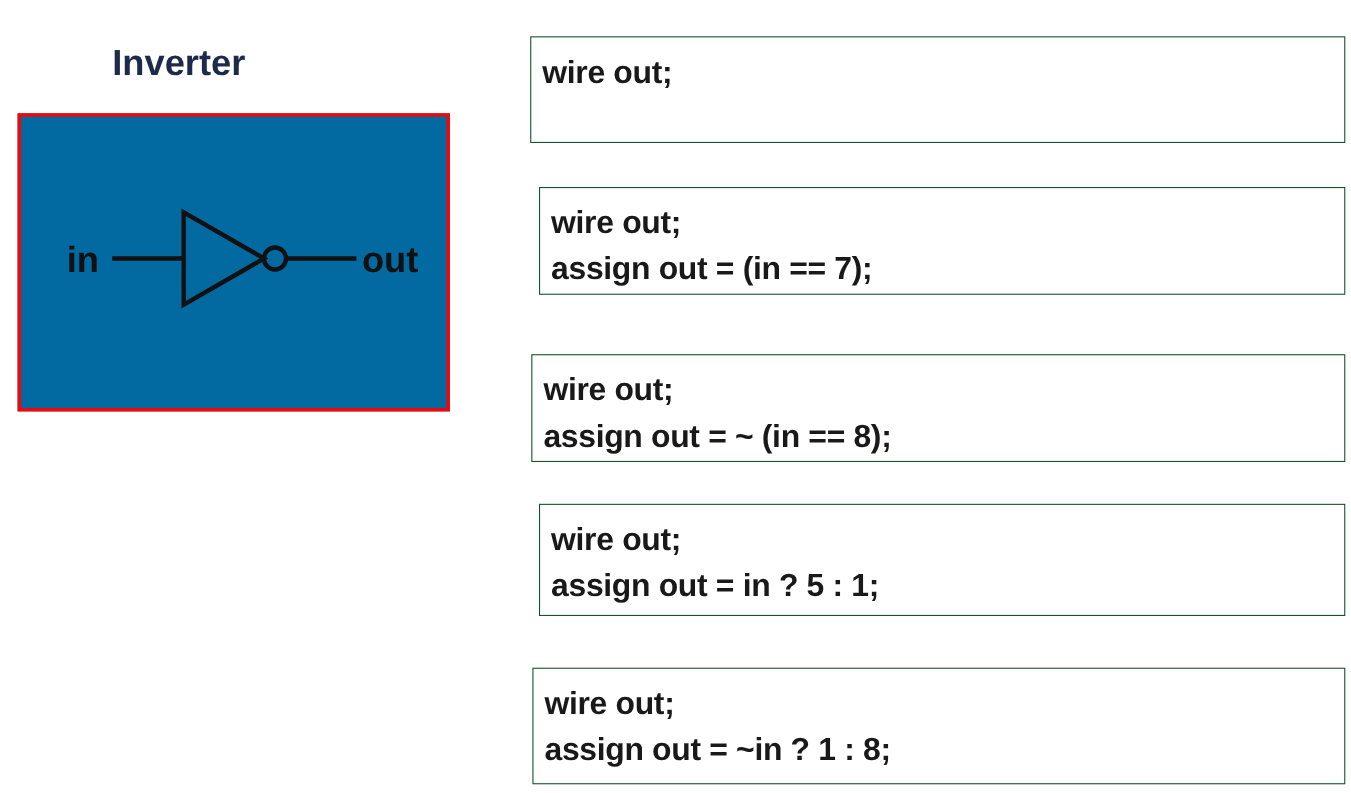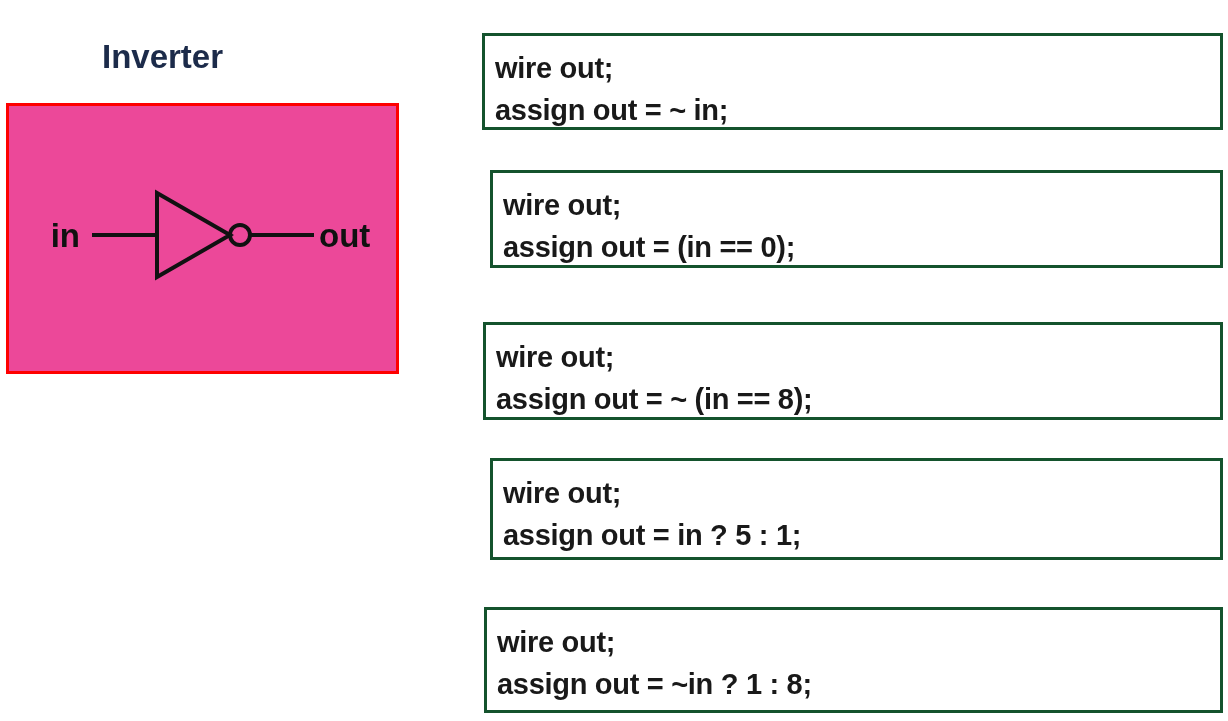--- a/index.html
+++ b/index.html
@@ -20,25 +20,25 @@
     left: 102px;
     top: 40px;
     font-size: 33px;
     font-weight: bold;
     color: #1c2b4a;
     letter-spacing: 0px;
     line-height: 1;
   }
   .gate-panel {
     position: absolute;
-    left: 6px;
+    left: 16px;
     top: 103px;
     width: 393px;
     height: 271px;
-    background: #ec4899;
+    background: #0369a1;
     border: 3px solid #fe0000;
     box-sizing: border-box;
   }
   .gate-panel svg {
     position: absolute;
     left: -3px;
     top: -3px;
     width: 393px;
     height: 271px;
     display: block;
@@ -46,21 +46,21 @@
   .gate-label {
     font-family: "Liberation Sans", sans-serif;
     font-size: 33px;
     font-weight: bold;
     fill: #111111;
   }
   .code-box {
     position: absolute;
     box-sizing: border-box;
     background: #ffffff;
-    border: 3px solid #14532d;
+    border: 1px solid #14532d;
     padding: 11px 10px 0 10px;
   }
   .code-line {
     font-size: 29px;
     font-weight: bold;
     color: #191919;
     line-height: 42px;
     letter-spacing: -0.3px;
     white-space: pre;
   }
@@ -88,26 +88,25 @@
 
       <line x1="245" y1="132" x2="308" y2="132" stroke="#111111" stroke-width="4"></line>
 
       <text x="74" y="144" text-anchor="end" class="gate-label">in</text>
       <text x="313" y="144" text-anchor="start" class="gate-label">out</text>
     </svg>
   </div>
 
   <div class="code-box code-box-1">
     <div class="code-line">wire out;</div>
-    <div class="code-line">assign out = ~ in;</div>
   </div>
 
   <div class="code-box code-box-2">
     <div class="code-line">wire out;</div>
-    <div class="code-line">assign out = (in == 0);</div>
+    <div class="code-line">assign out = (in == 7);</div>
   </div>
 
   <div class="code-box code-box-3">
     <div class="code-line">wire out;</div>
     <div class="code-line">assign out = ~ (in == 8);</div>
   </div>
 
   <div class="code-box code-box-4">
     <div class="code-line">wire out;</div>
     <div class="code-line">assign out = in ? 5 : 1;</div>

